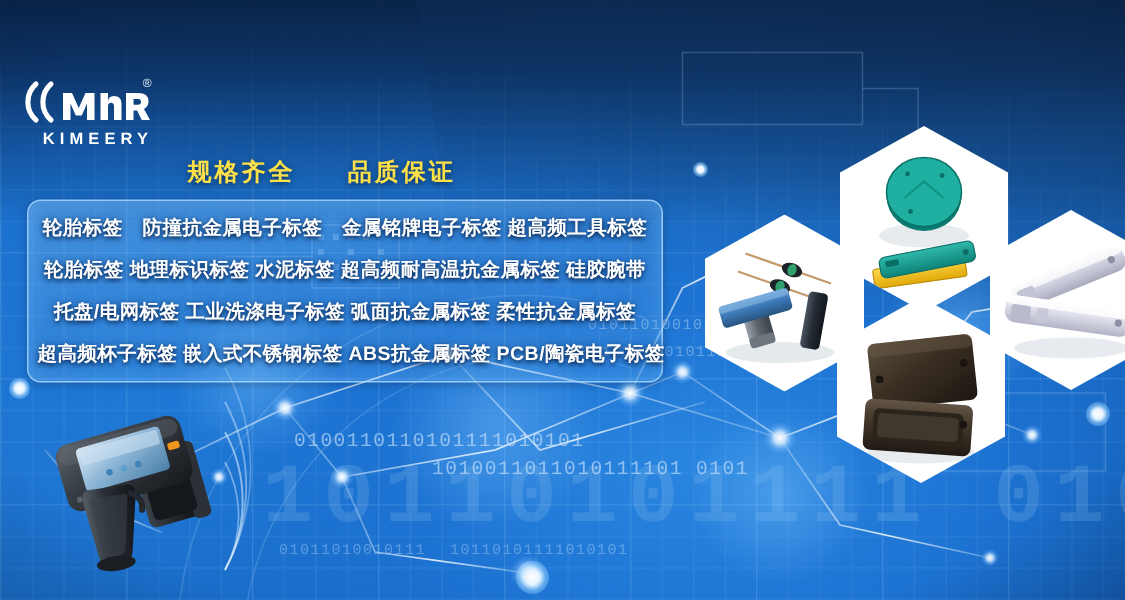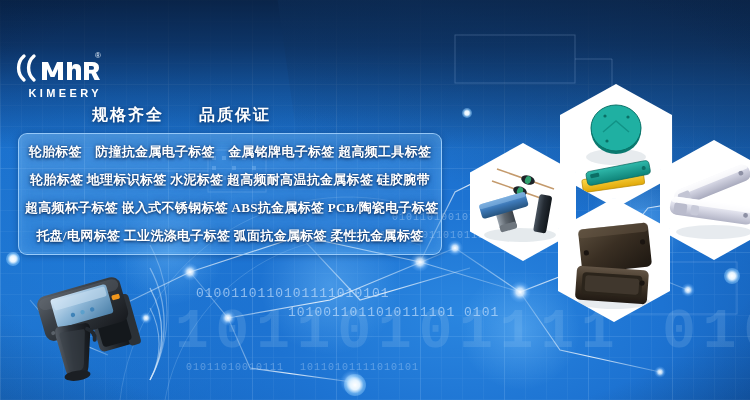--- a/index.html
+++ b/index.html
@@ -82,35 +82,35 @@
     background:radial-gradient(ellipse 180px 26px at 50% 50%, rgba(219,236,255,.50) 0%, rgba(200,226,255,.30) 48%, rgba(190,220,255,0) 78%);
     filter:blur(5px);
   }
   .title{
     position:relative;
     font-size:31px;color:#ffffff;font-weight:400;letter-spacing:3px;
     text-shadow:0 0 12px rgba(160,205,255,.85),0 1px 3px rgba(8,40,85,.55);
     white-space:nowrap;
   }
   .subtitle{
-    position:absolute;left:92px;top:105px;
-    font-size:16px;color:#ffffff;font-weight:700;letter-spacing:2px;
+    position:absolute;left:125px;top:105px;
+    font-size:16px;color:#fde047;font-weight:700;letter-spacing:2px;
     text-shadow:0 1px 4px rgba(6,34,74,.8);white-space:nowrap;
   }
   .subtitle span.gap{display:inline-block;width:22px;}
 
   
   .tagbox{
     position:absolute;left:18px;top:133px;width:424px;height:122px;
     border:1px solid rgba(168,214,255,.85);
     border-radius:9px;
     background:linear-gradient(170deg, rgba(150,205,250,.34) 0%, rgba(120,185,240,.22) 45%, rgba(96,168,232,.16) 100%);
     box-shadow:0 0 14px rgba(120,190,250,.30) inset, 0 1px 6px rgba(4,30,70,.35);
     display:flex;flex-direction:column;justify-content:center;
-    padding:0 6px;box-sizing:border-box;font-family:Liberation Serif, serif;
+    padding:0 6px;box-sizing:border-box;
   }
   .tagrow{
     text-align:center;
     color:#ffffff;font-size:13px;font-weight:700;
     letter-spacing:.3px;
     line-height:28px;
     text-shadow:0 1px 3px rgba(5,32,72,.95),0 0 6px rgba(20,60,120,.6);
     white-space:nowrap;
   }
 
@@ -268,22 +268,22 @@
 
   <div class="subtitle">
     <span>规格齐全</span>
     <span class="gap"></span>
     <span>品质保证</span>
   </div>
 
   <div class="tagbox">
     <div class="tagrow">轮胎标签　防撞抗金属电子标签　金属铭牌电子标签 超高频工具标签</div>
     <div class="tagrow">轮胎标签 地理标识标签 水泥标签 超高频耐高温抗金属标签 硅胶腕带</div>
+    <div class="tagrow">托盘/电网标签 工业洗涤电子标签 弧面抗金属标签 柔性抗金属标签</div>
     <div class="tagrow">超高频杯子标签 嵌入式不锈钢标签 ABS抗金属标签 PCB/陶瓷电子标签</div>
-    <div class="tagrow">托盘/电网标签 工业洗涤电子标签 弧面抗金属标签 柔性抗金属标签</div>
   </div>
 
   <div class="hex" style="left:560px;top:84px;width:112px;height:124px;">
     <svg class="hex-inner" viewBox="0 0 112 124">
       <defs>
         <radialGradient id="tealDisc" cx="38%" cy="30%">
           <stop offset="0%" stop-color="#3fc9ba"></stop>
           <stop offset="60%" stop-color="#15a093"></stop>
           <stop offset="100%" stop-color="#0b7a70"></stop>
         </radialGradient>

